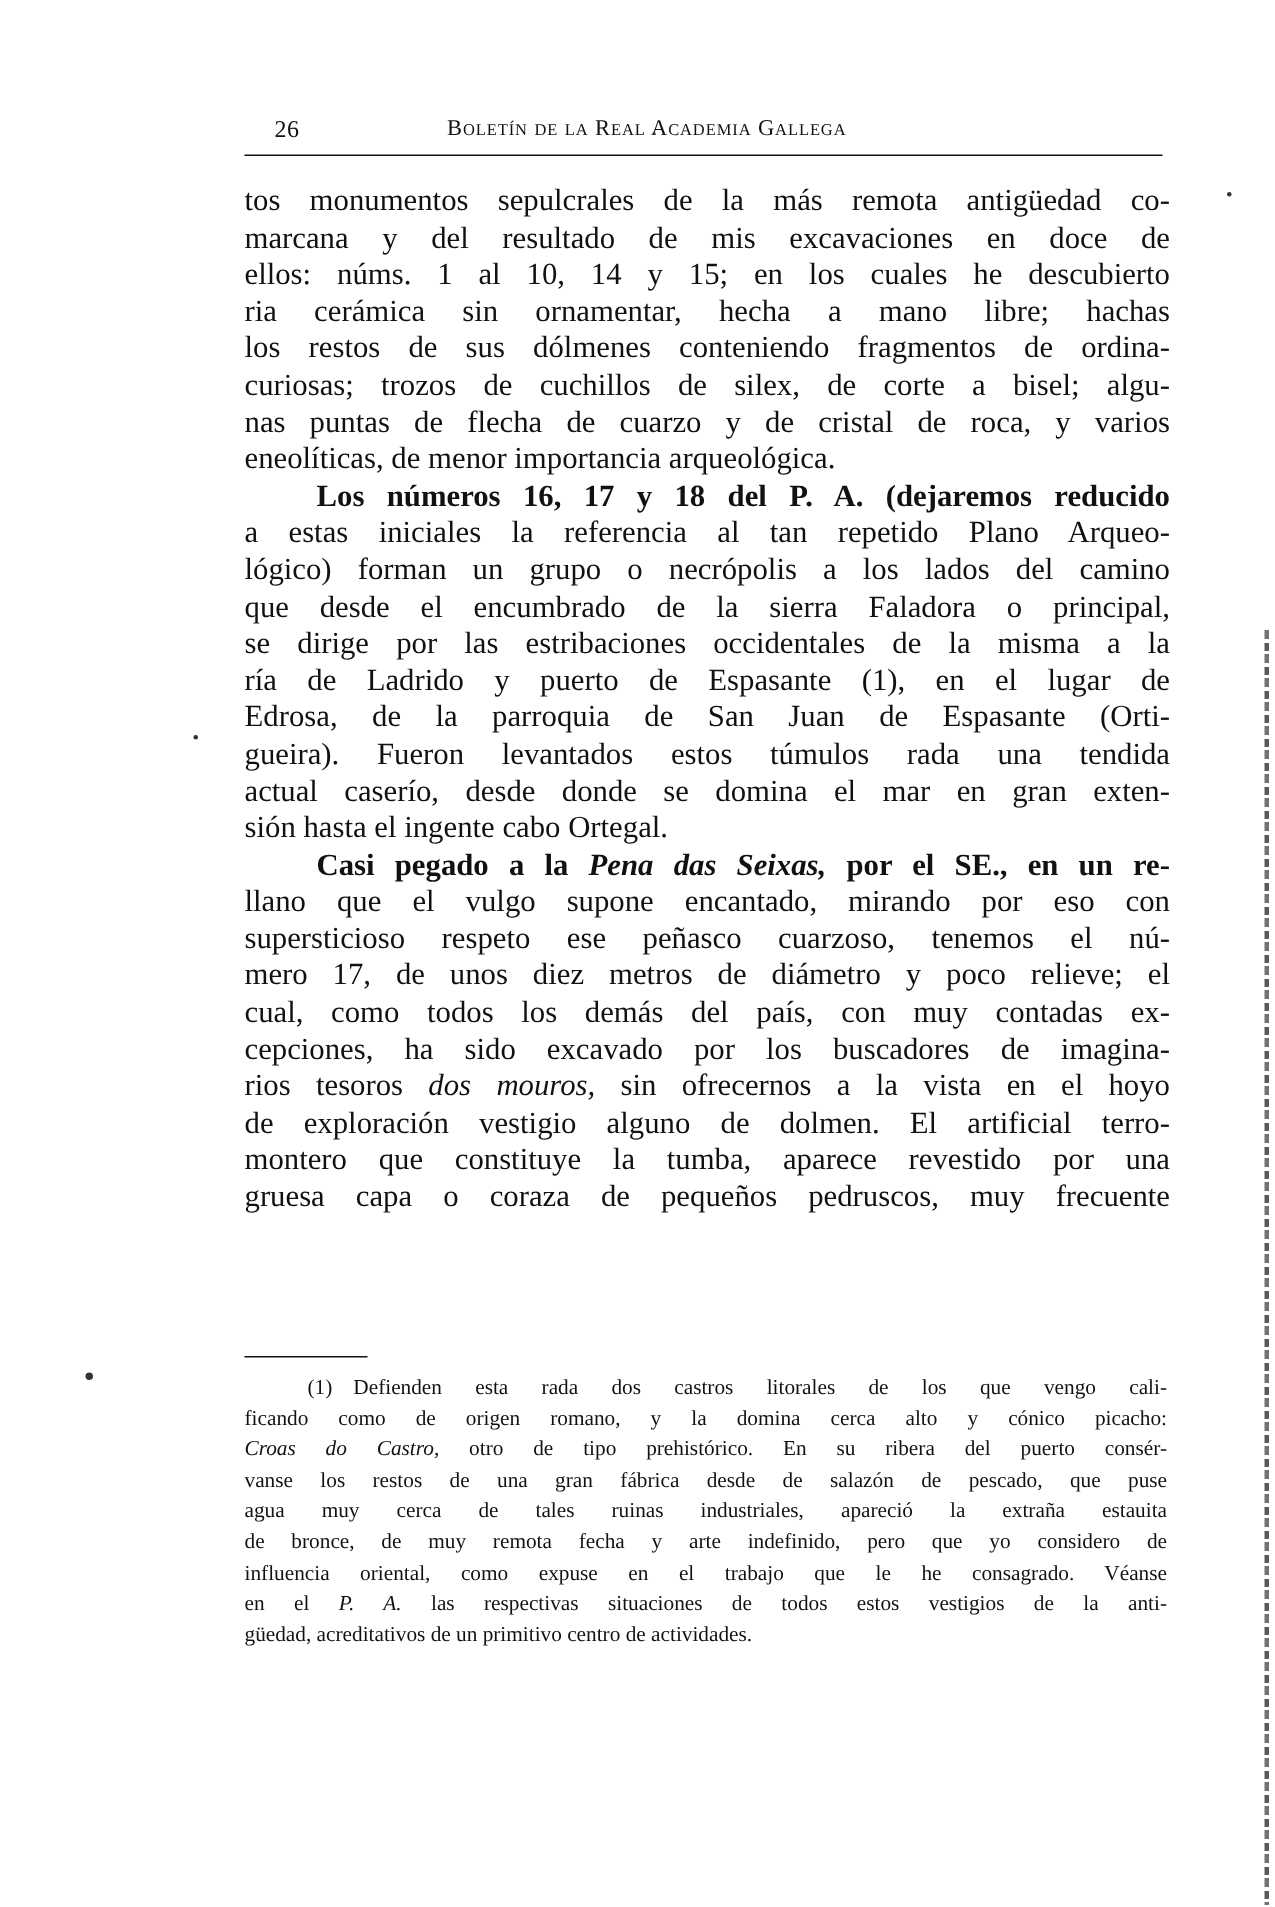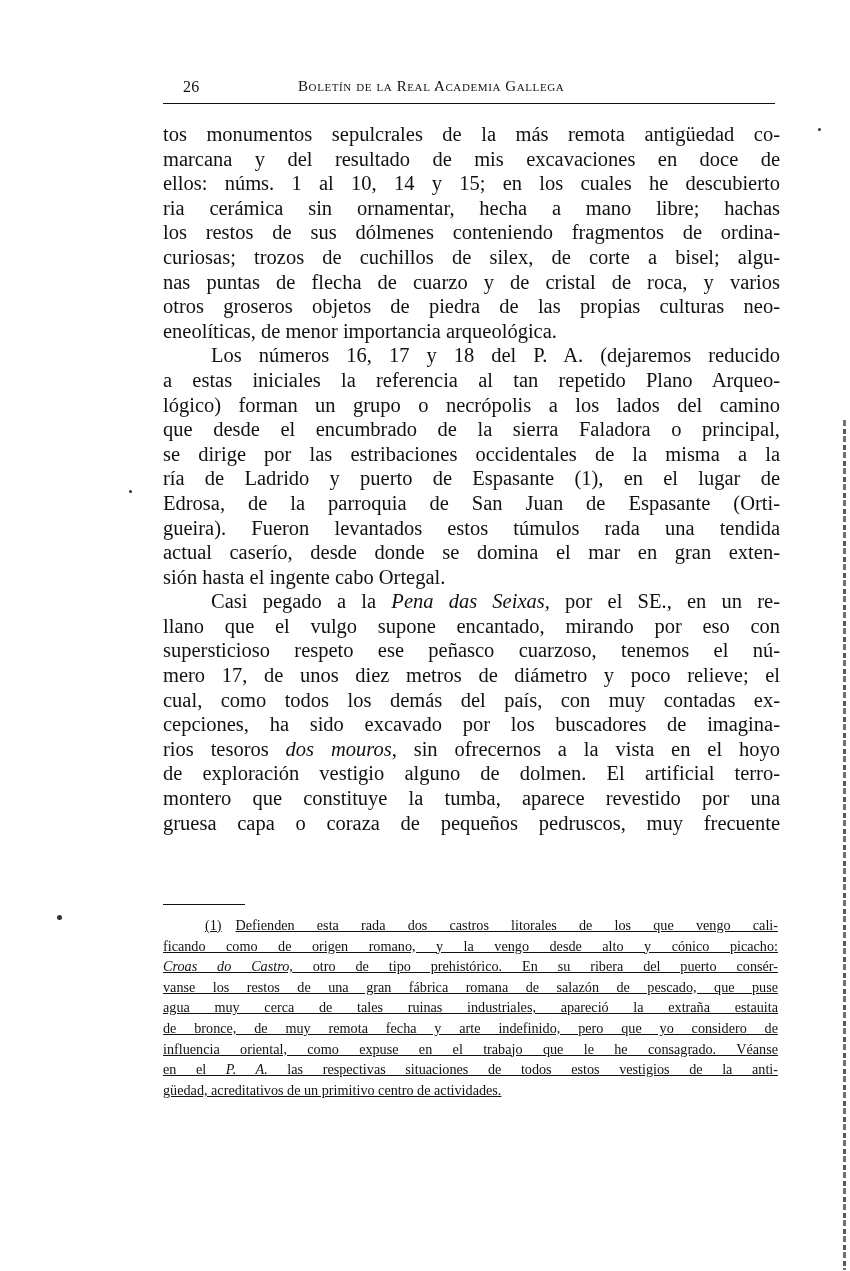--- a/index.html
+++ b/index.html
@@ -66,20 +66,21 @@
       text-align: justify;
       text-align-last: justify;
       white-space: nowrap;
       height: 24.6px;
     }
     .body-text .line.last {
       text-align-last: left;
     }
     .body-text .line.indent {
       padding-left: 48px;
+      font-weight: bold;
     }
     .fn-rule {
       position: absolute;
       left: 163px;
       top: 904px;
       width: 82px;
       border-top: 1.3px solid #111;
     }
     .footnote {
       position: absolute;
@@ -88,21 +89,20 @@
       width: 615px;
       font-size: 14.2px;
       line-height: 20.6px;
     }
     .footnote .line {
       display: block;
       white-space: nowrap;
       text-align: justify;
       text-align-last: justify;
       height: 20.6px;
-      text-decoration: underline;
     }
     .footnote .line.first {
       padding-left: 42px;
     }
     .footnote .line.last {
       text-align-last: left;
     }
     .fn-marker {
       margin-right: 14px;
     }
@@ -136,21 +136,20 @@
 
   <div class="body-text">
     <div>
       <span class="line">tos monumentos sepulcrales de la más remota antigüedad co-</span>
       <span class="line">marcana y del resultado de mis excavaciones en doce de</span>
       <span class="line">ellos: núms. 1 al 10, 14 y 15; en los cuales he descubierto</span>
       <span class="line">ria cerámica sin ornamentar, hecha a mano libre; hachas</span>
       <span class="line">los restos de sus dólmenes conteniendo fragmentos de ordina-</span>
       <span class="line">curiosas; trozos de cuchillos de silex, de corte a bisel; algu-</span>
       <span class="line">nas puntas de flecha de cuarzo y de cristal de roca, y varios</span>
-      <span class="line">otros groseros objetos de piedra de las propias culturas neo-</span>
       <span class="line last">eneolíticas, de menor importancia arqueológica.</span>
     </div>
     <div>
       <span class="line indent">Los números 16, 17 y 18 del P. A. (dejaremos reducido</span>
       <span class="line">a estas iniciales la referencia al tan repetido Plano Arqueo-</span>
       <span class="line">lógico) forman un grupo o necrópolis a los lados del camino</span>
       <span class="line">que desde el encumbrado de la sierra Faladora o principal,</span>
       <span class="line">se dirige por las estribaciones occidentales de la misma a la</span>
       <span class="line">ría de Ladrido y puerto de Espasante (1), en el lugar de</span>
       <span class="line">Edrosa, de la parroquia de San Juan de Espasante (Orti-</span>
@@ -169,23 +168,23 @@
       <span class="line">de exploración vestigio alguno de dolmen. El artificial terro-</span>
       <span class="line">montero que constituye la tumba, aparece revestido por una</span>
       <span class="line">gruesa capa o coraza de pequeños pedruscos, muy frecuente</span>
     </div>
   </div>
 
   <div class="fn-rule"></div>
 
   <div class="footnote">
     <span class="line first"><span class="fn-marker">(1)</span><span>Defienden esta rada dos castros litorales de los que vengo cali-</span></span>
-    <span class="line">ficando como de origen romano, y la vengo desde alto y cónico picacho:</span>
+    <span class="line">ficando como de origen romano, y la domina cerca alto y cónico picacho:</span>
     <span class="line"><em>Croas do Castro,</em><span> otro de tipo prehistórico. En su ribera del puerto consér-</span></span>
-    <span class="line">vanse los restos de una gran fábrica romana de salazón de pescado, que puse</span>
+    <span class="line">vanse los restos de una gran fábrica desde de salazón de pescado, que puse</span>
     <span class="line">agua muy cerca de tales ruinas industriales, apareció la extraña estauita</span>
     <span class="line">de bronce, de muy remota fecha y arte indefinido, pero que yo considero de</span>
     <span class="line">influencia oriental, como expuse en el trabajo que le he consagrado. Véanse</span>
     <span class="line"><span>en el </span><em>P. A.</em><span> las respectivas situaciones de todos estos vestigios de la anti-</span></span>
     <span class="line last">güedad, acreditativos de un primitivo centro de actividades.</span>
   </div>
 
   <div class="right-edge"></div>
   <div class="speck" style="left:57px; top:915px; width:5px; height:5px;"></div>
   <div class="speck" style="left:818px; top:128px;"></div>

